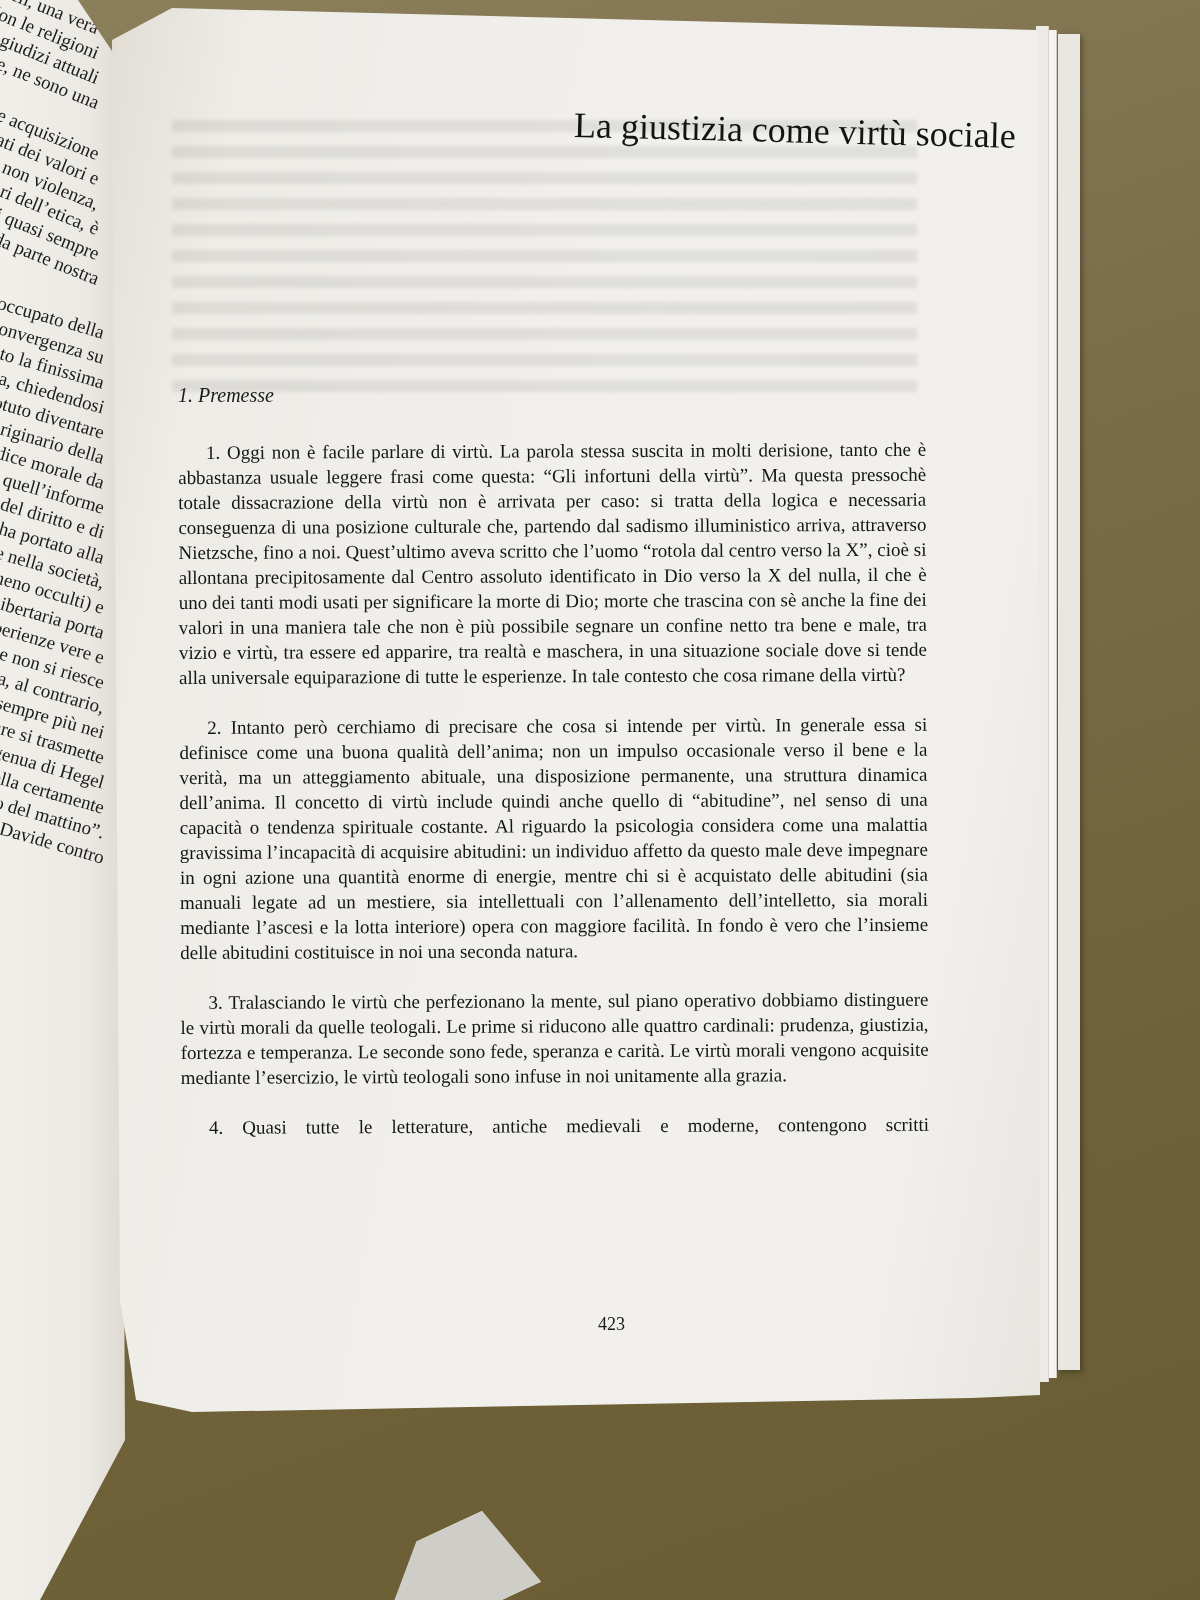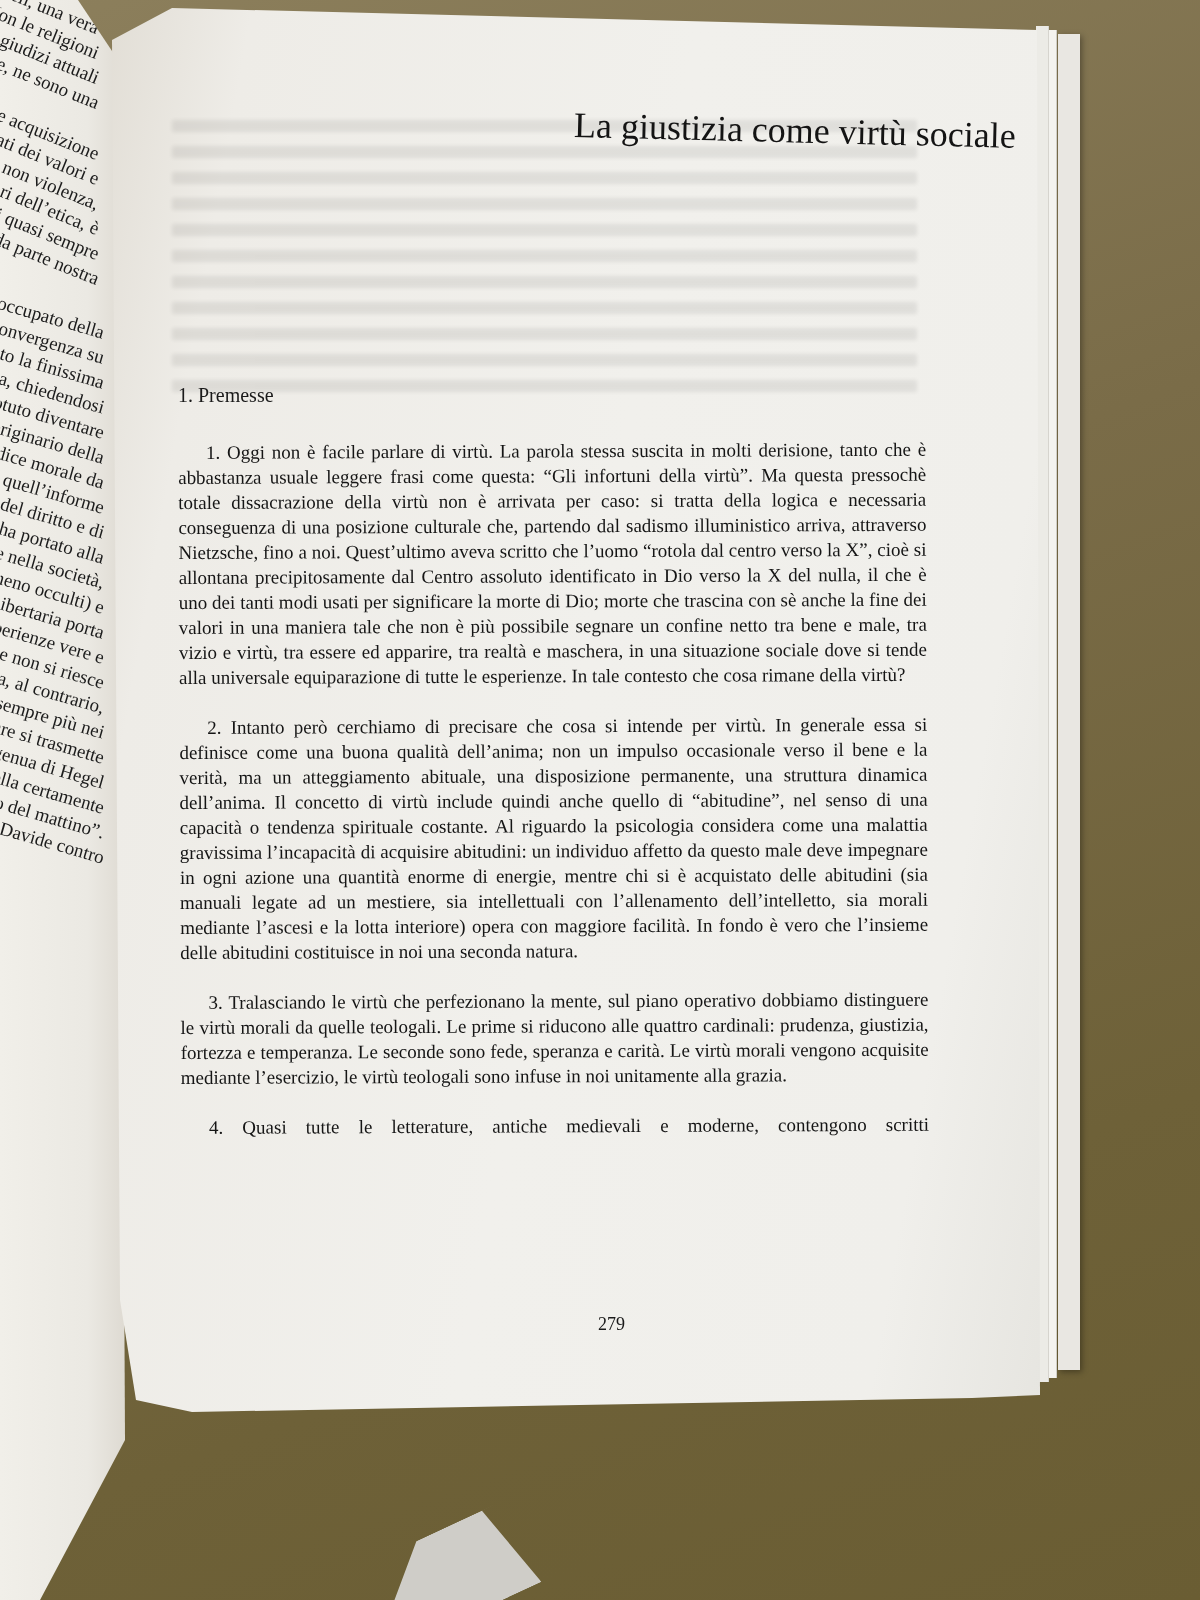--- a/index.html
+++ b/index.html
@@ -42,21 +42,21 @@
   .chapter-title {
     position:absolute; left:404px; top:104px; font-size:36px; color:#141414;
     transform: rotate(1.4deg); transform-origin:left center; white-space:nowrap;
   }
   .ghost {
     position:absolute; left:60px; top:120px; width:745px; height:280px; opacity:0.07;
     background: repeating-linear-gradient(180deg, #000 0 12px, transparent 12px 26px);
     filter: blur(2px);
   }
   .section-heading {
-    position:absolute; left:8px; top:384px; font-size:20px; color:#1a1a1a;
+    position:absolute; left:8px; top:384px; font-size:20px; font-style:italic; color:#1a1a1a;
   }
   .body-text {
     position:absolute; left:8px; top:440px; width:748px; color:#151515;
     font-size:19px; line-height:25px; text-align:justify;
     transform: rotate(-0.25deg); transform-origin: left top;
   }
   .para { text-indent:28px; margin:0 0 25px 0; hyphens:none; }
   .page-number {
     position:absolute; left:428px; top:1314px; font-size:18px; color:#1a1a1a;
   }
@@ -117,17 +117,17 @@
   <div class="ghost"></div>
   <div class="page-inner">
     <div class="chapter-title">La giustizia come virtù sociale</div>
     <div class="section-heading">1. Premesse</div>
     <div class="body-text">
       <p class="para">1. Oggi non è facile parlare di virtù. La parola stessa suscita in molti derisione, tanto che è abbastanza usuale leggere frasi come questa: “Gli infortuni della virtù”. Ma questa pressochè totale dissacrazione della virtù non è arrivata per caso: si tratta della logica e necessaria conseguenza di una posizione culturale che, partendo dal sadismo illuministico arriva, attraverso Nietzsche, fino a noi. Quest’ultimo aveva scritto che l’uomo “rotola dal centro verso la X”, cioè si allontana precipitosamente dal Centro assoluto identificato in Dio verso la X del nulla, il che è uno dei tanti modi usati per significare la morte di Dio; morte che trascina con sè anche la fine dei valori in una maniera tale che non è più possibile segnare un confine netto tra bene e male, tra vizio e virtù, tra essere ed apparire, tra realtà e maschera, in una situazione sociale dove si tende alla universale equiparazione di tutte le esperienze. In tale contesto che cosa rimane della virtù?</p>
       <p class="para">2. Intanto però cerchiamo di precisare che cosa si intende per virtù. In generale essa si definisce come una buona qualità dell’anima; non un impulso occasionale verso il bene e la verità, ma un atteggiamento abituale, una disposizione permanente, una struttura dinamica dell’anima. Il concetto di virtù include quindi anche quello di “abitudine”, nel senso di una capacità o tendenza spirituale costante. Al riguardo la psicologia considera come una malattia gravissima l’incapacità di acquisire abitudini: un individuo affetto da questo male deve impegnare in ogni azione una quantità enorme di energie, mentre chi si è acquistato delle abitudini (sia manuali legate ad un mestiere, sia intellettuali con l’allenamento dell’intelletto, sia morali mediante l’ascesi e la lotta interiore) opera con maggiore facilità. In fondo è vero che l’insieme delle abitudini costituisce in noi una seconda natura.</p>
       <p class="para">3. Tralasciando le virtù che perfezionano la mente, sul piano operativo dobbiamo distinguere le virtù morali da quelle teologali. Le prime si riducono alle quattro cardinali: prudenza, giustizia, fortezza e temperanza. Le seconde sono fede, speranza e carità. Le virtù morali vengono acquisite mediante l’esercizio, le virtù teologali sono infuse in noi unitamente alla grazia.</p>
       <p class="para" style="text-align-last:justify;">4. Quasi tutte le letterature, antiche medievali e moderne, contengono scritti</p>
     </div>
-    <div class="page-number">279</div>
+    <div class="page-number">423</div>
   </div>
 </div>
 
 <div class="scrap"></div>
 
 </body></html>

